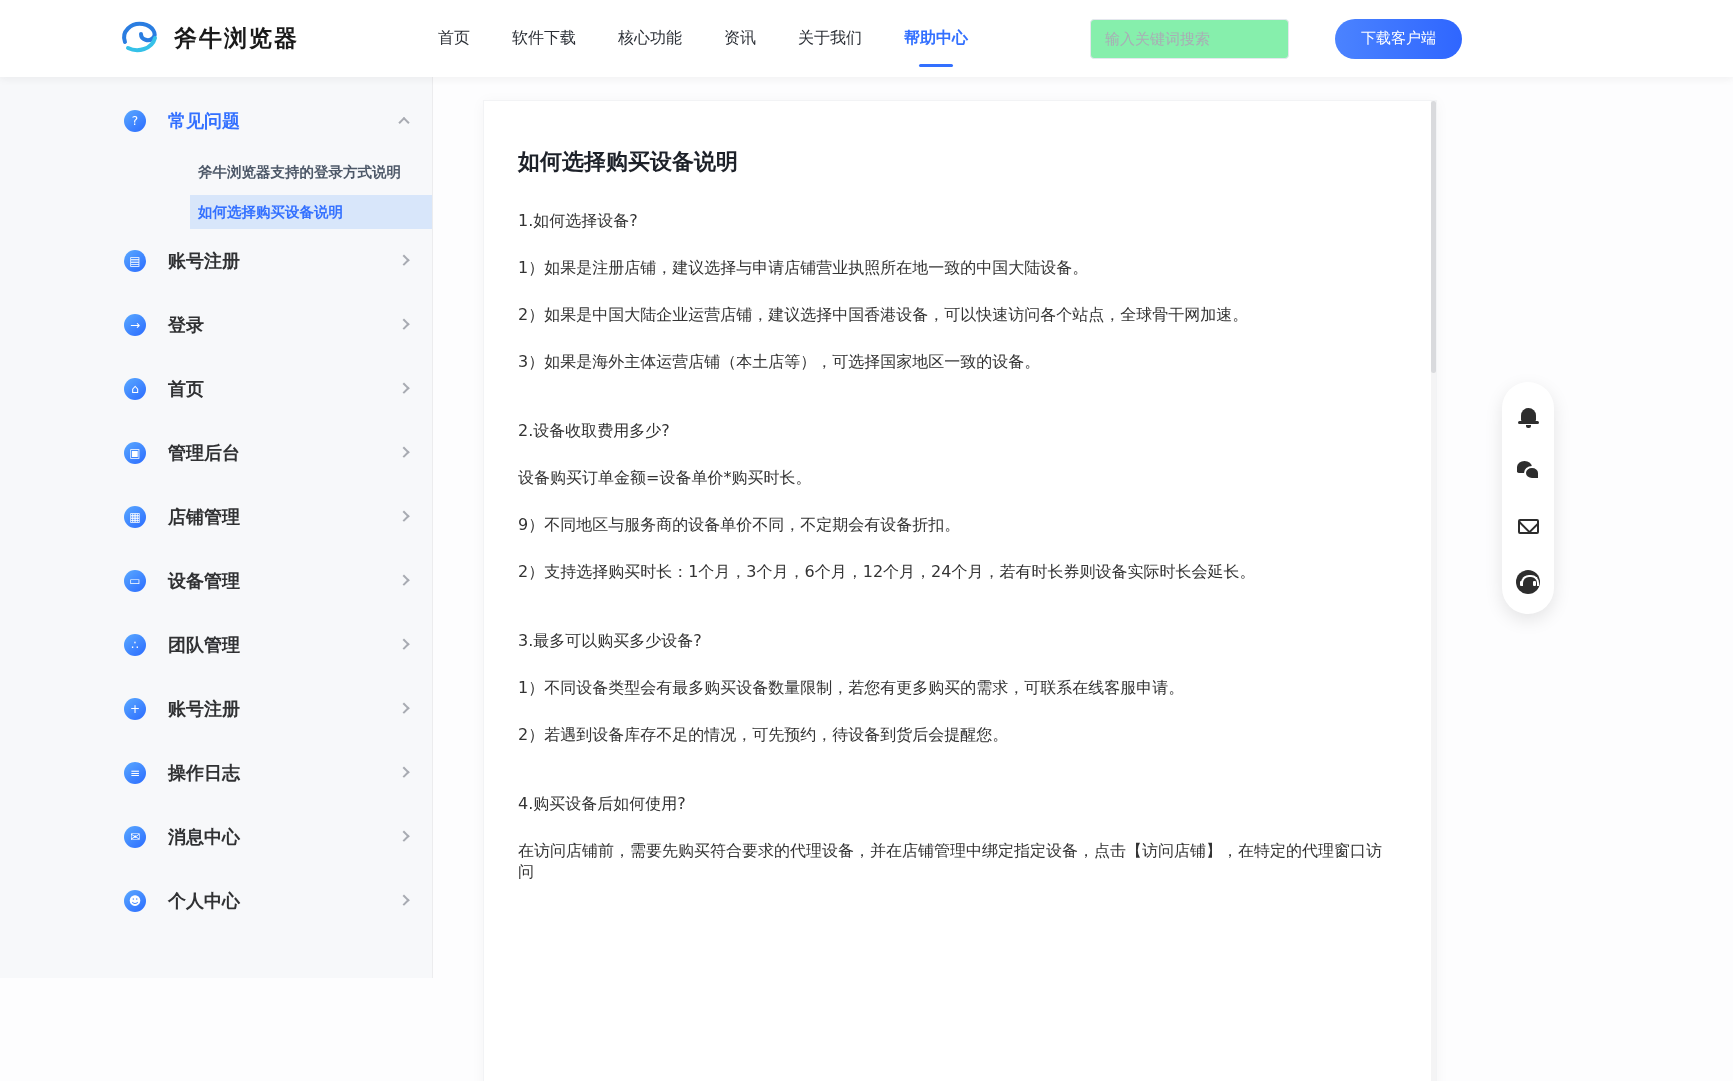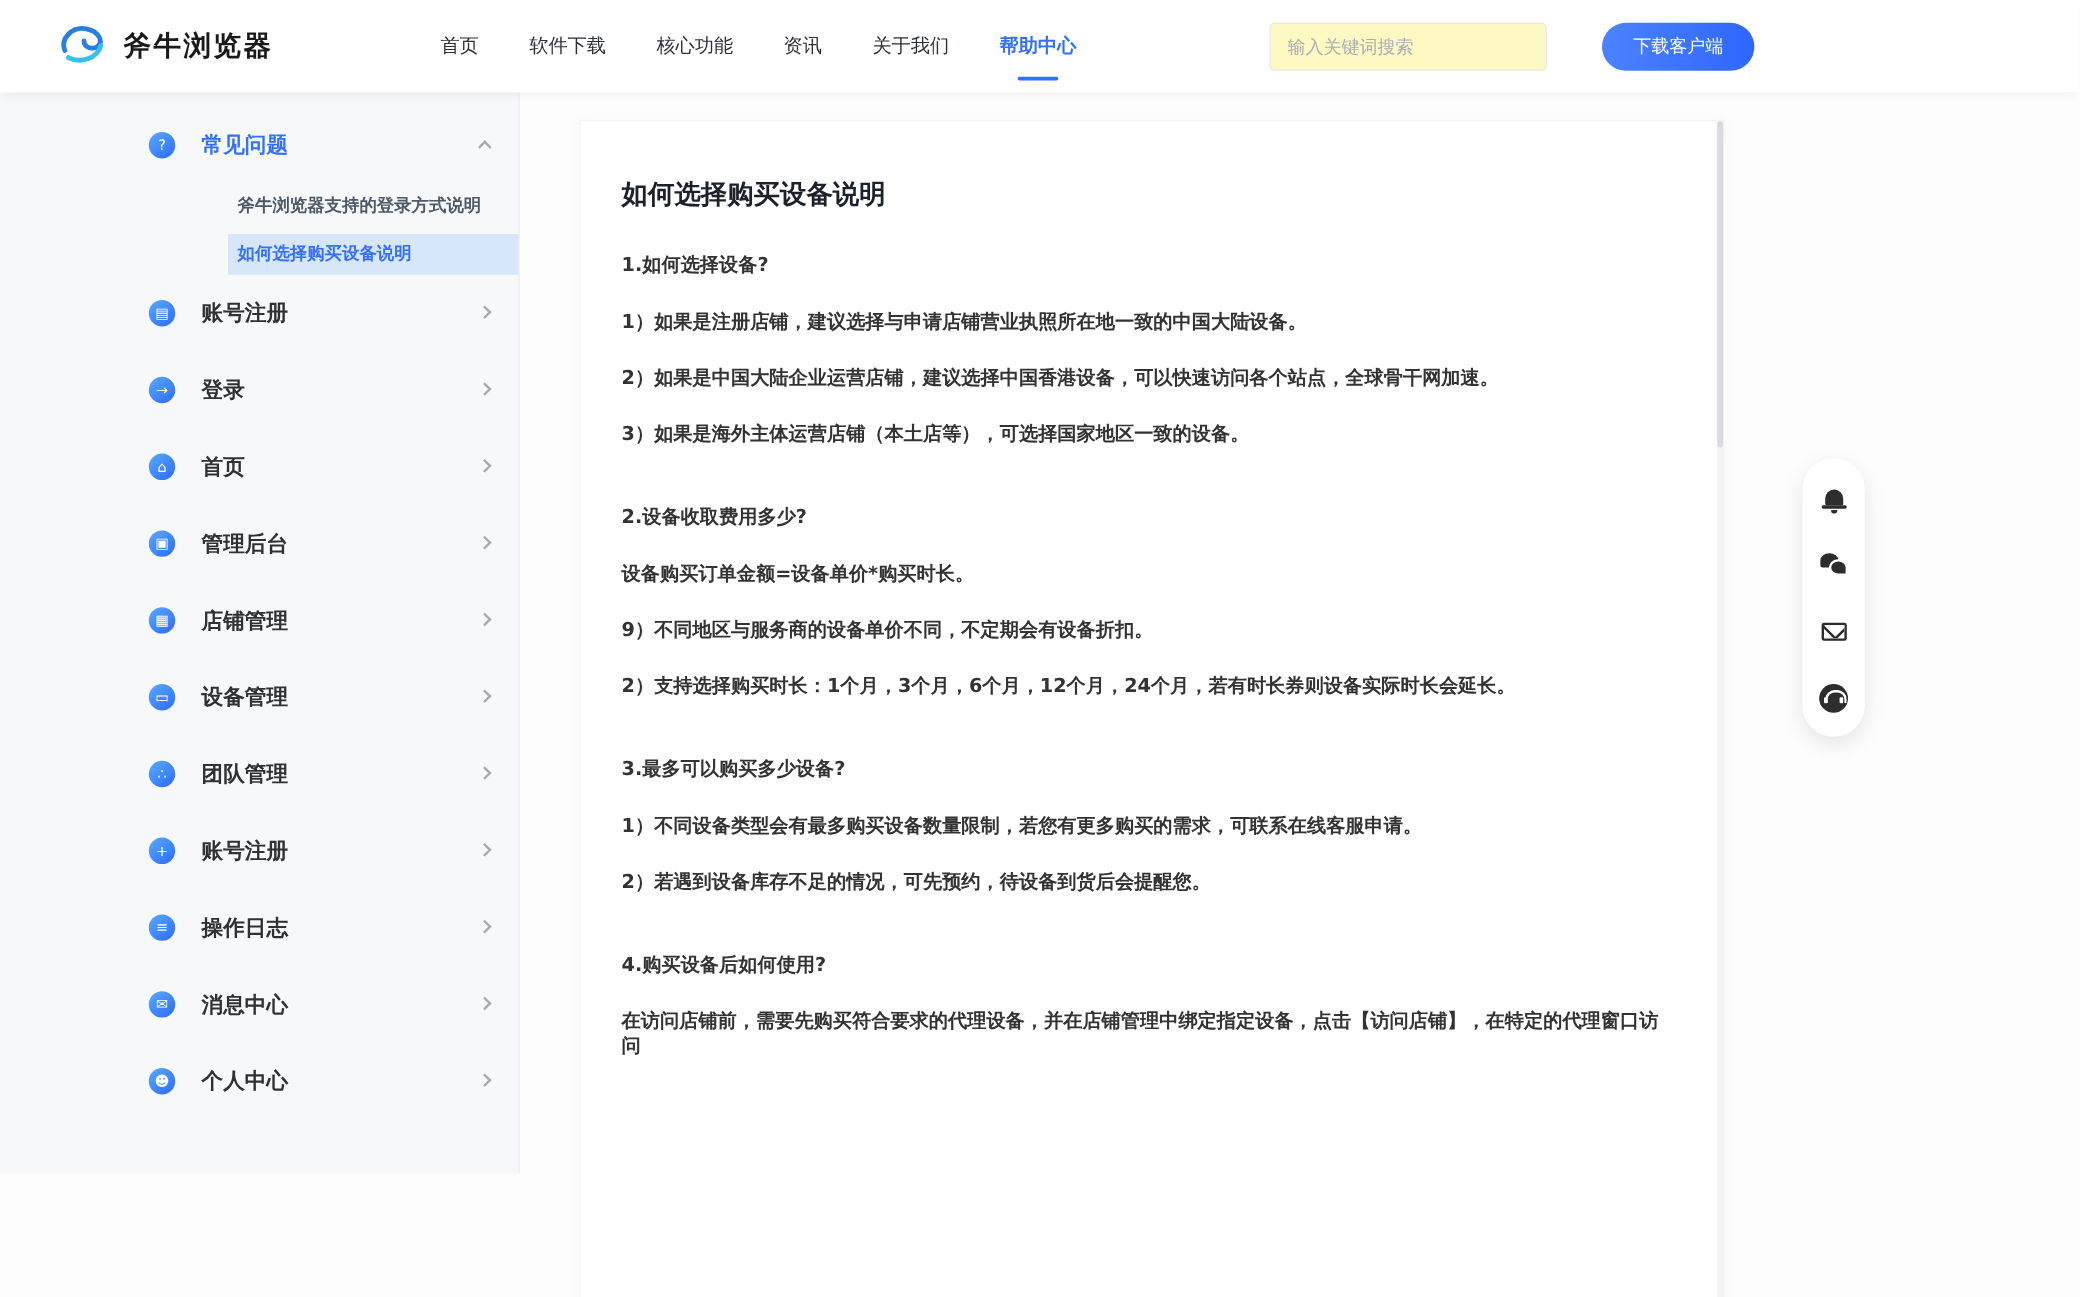--- a/index.html
+++ b/index.html
@@ -8,38 +8,38 @@
     font-family: "DejaVu Sans", "Liberation Sans", sans-serif;
     background: #fff;
     overflow: hidden;
   }
   .page { position: relative; width: 1733px; height: 1081px; background:#fdfdfe; }
 
   
   .header {
     position: absolute; top:0; left:0; width:100%; height:77px;
     background:#fff; display:flex; align-items:center;
-    padding-left:47px; z-index:20;
+    padding-left:118px; z-index:20;
     box-shadow: 0 2px 8px rgba(29,33,41,.06);
   }
   .brand { display:flex; align-items:center; gap:14px; cursor:pointer; }
   .brand-name { font-size:23px; font-weight:700; color:#1a1a1a; letter-spacing:2px; }
   .nav { display:flex; align-items:center; margin-left:118px; height:77px; }
   .nav-item {
     position:relative; height:77px; display:flex; align-items:center;
     padding:0 21px; font-size:16px; color:#2b2f36; cursor:pointer; text-decoration:none;
   }
   .nav-item.active { color:#3370ff; font-weight:600; }
   .nav-item.active::after {
     content:""; position:absolute; bottom:10px; left:50%; transform:translateX(-50%);
     width:34px; height:3px; border-radius:2px; background:#3370ff;
   }
   .search-input {
-    margin-left:auto; width:231px; height:40px; border:1px solid #e5e7ee;
-    background:#fef9c3; border-radius:4px; padding:0 14px; font-size:15px;
+    margin-left:auto; width:199px; height:40px; border:1px solid #e5e7ee;
+    background:#86efac; border-radius:4px; padding:0 14px; font-size:15px;
     color:#333; outline:none; font-family:inherit;
   }
   .search-input::placeholder { color:#a9adb5; }
   .download-btn {
     margin-left:46px; margin-right:271px; height:40px; padding:0 26px;
     border:none; border-radius:20px; background:linear-gradient(90deg,#4b83ff,#2f66ff);
     color:#fff; font-size:15px; cursor:pointer; font-family:inherit;
   }
 
   
@@ -71,21 +71,21 @@
   .sub-item.selected { background:#d8e6fa; color:#3370ff; height:34px; line-height:34px; margin-top:4px; }
 
   
   .content-card {
     position:absolute; left:483px; top:100px; width:954px; height:1010px;
     background:#fff; border:1px solid #f2f3f5;
     box-shadow:0 2px 14px rgba(0,0,0,.04);
     padding:46px 44px 0 34px;
   }
   .content-title { font-size:22px; font-weight:700; color:#1d2129; margin-bottom:33px; }
-  .content-section { margin-bottom:48px;font-weight:bold; }
+  .content-section { margin-bottom:48px; }
   .content-section p { font-size:16px; color:#333; line-height:21px; margin-bottom:26px; }
   .card-scrollbar {
     position:absolute; top:0; right:0; width:5px; height:100%; background:#f4f4f5;
   }
   .card-scrollbar .thumb {
     position:absolute; top:0; right:0; width:5px; height:272px;
     background:#d9dadd; border-radius:3px;
   }
 
   

